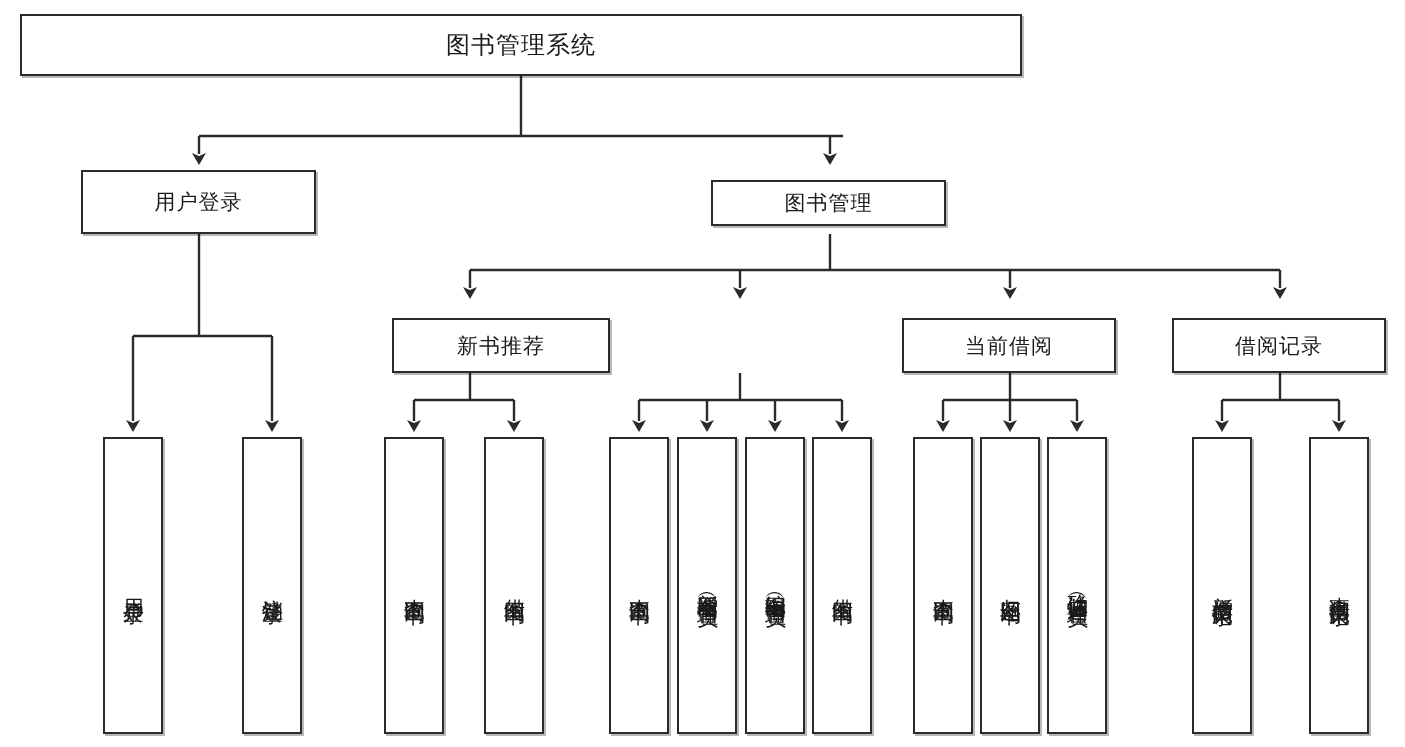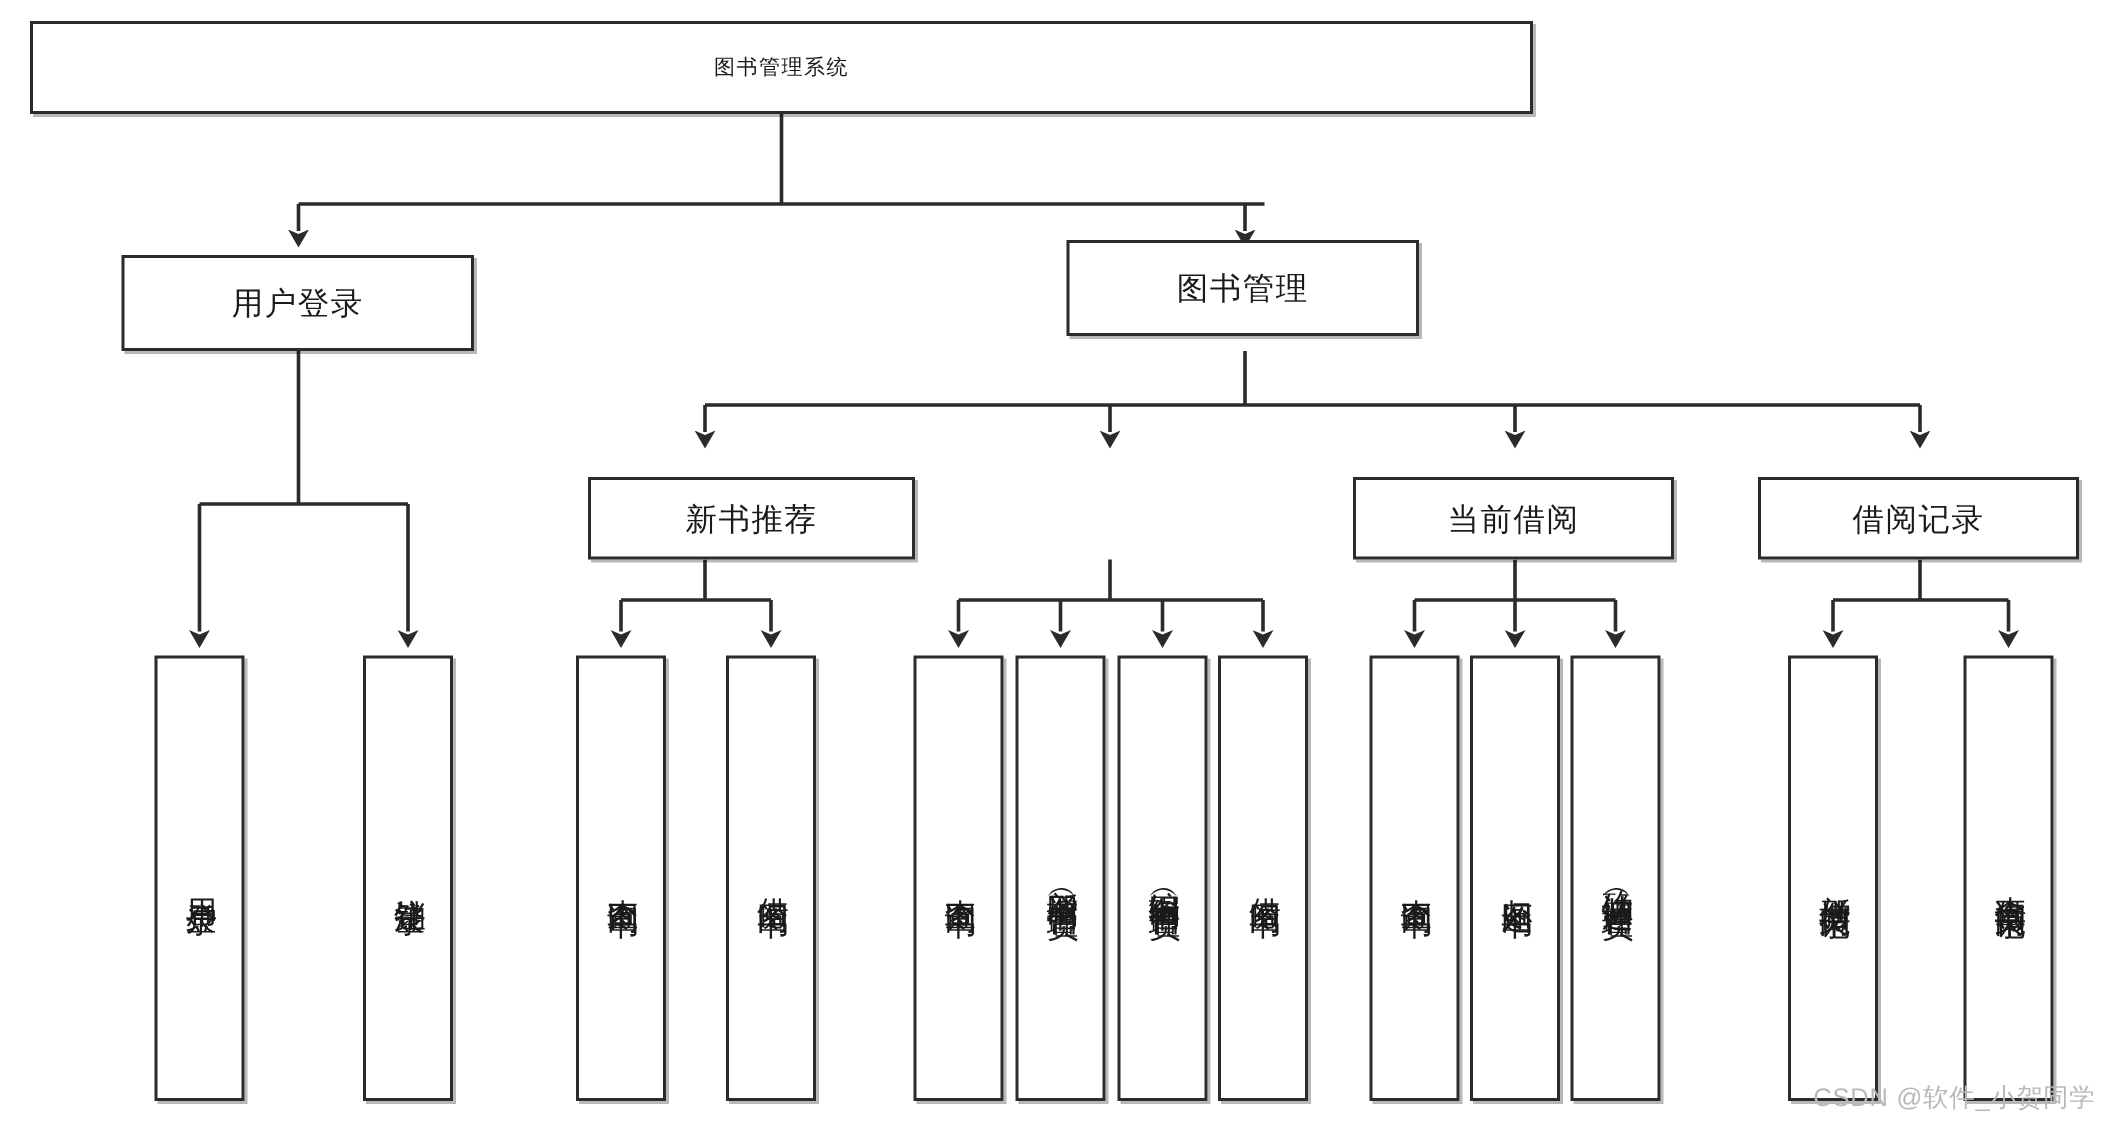--- a/index.html
+++ b/index.html
@@ -33,21 +33,21 @@
     display: flex;
     align-items: center;
     justify-content: center;
     color: #1a1a1a;
   }
   .node.horiz {
     font-size: 21px;
     letter-spacing: 1px;
   }
   .node.root {
-    font-size: 14px;
+    font-size: 24px;
   }
   .node.leaf {
     padding: 6px 0;
   }
   .leaf-label {
     writing-mode: vertical-rl;
     text-orientation: upright;
     font-size: 21px;
     line-height: 1.18;
     letter-spacing: 2px;
@@ -120,21 +120,21 @@
   </svg>
 
   <div class="node horiz root" style="left:20px; top:14px; width:1002px; height:62px;">
     <span>图书管理系统</span>
   </div>
 
   <div class="node horiz" style="left:81px; top:170px; width:235px; height:64px;">
     <span>用户登录</span>
   </div>
 
-  <div class="node horiz" style="left:711px; top:160px; width:235px; height:64px;">
+  <div class="node horiz" style="left:711px; top:180px; width:235px; height:46px;">
     <span>图书管理</span>
   </div>
 
   <div class="node horiz" style="left:360px; top:318px; width:218px; height:55px;margin-left:32px;">
     <span>新书推荐</span>
   </div>
 
 
   <div class="node horiz" style="left:902px; top:318px; width:214px; height:55px;">
     <span>当前借阅</span>
@@ -181,15 +181,14 @@
     <span class="leaf-label">确认归还（管理员）</span>
   </div>
 
   <div class="node leaf" style="left:1192px; top:437px; width:60px; height:297px;">
     <span class="leaf-label">新增借阅记录</span>
   </div>
   <div class="node leaf" style="left:1309px; top:437px; width:60px; height:297px;">
     <span class="leaf-label">查询借阅记录</span>
   </div>
 
-  <div class="watermark">CSDN @软件_小贺同学</div>
 
 </div>
 
 </body></html>

